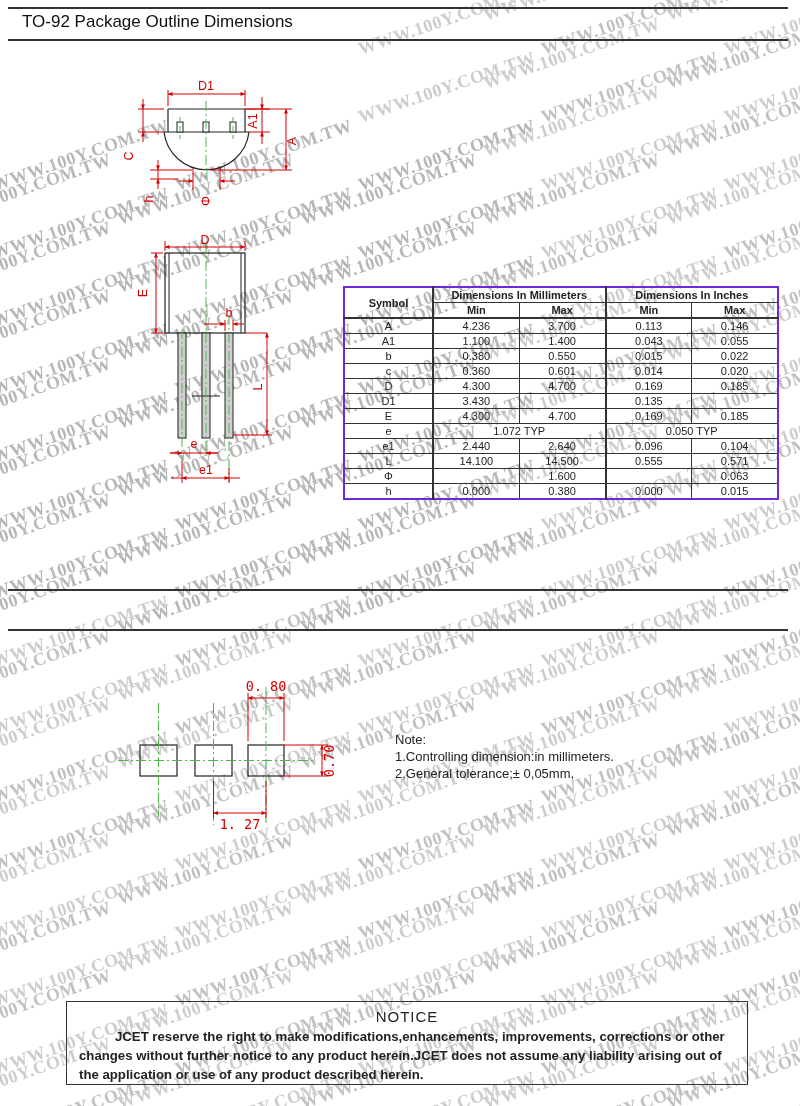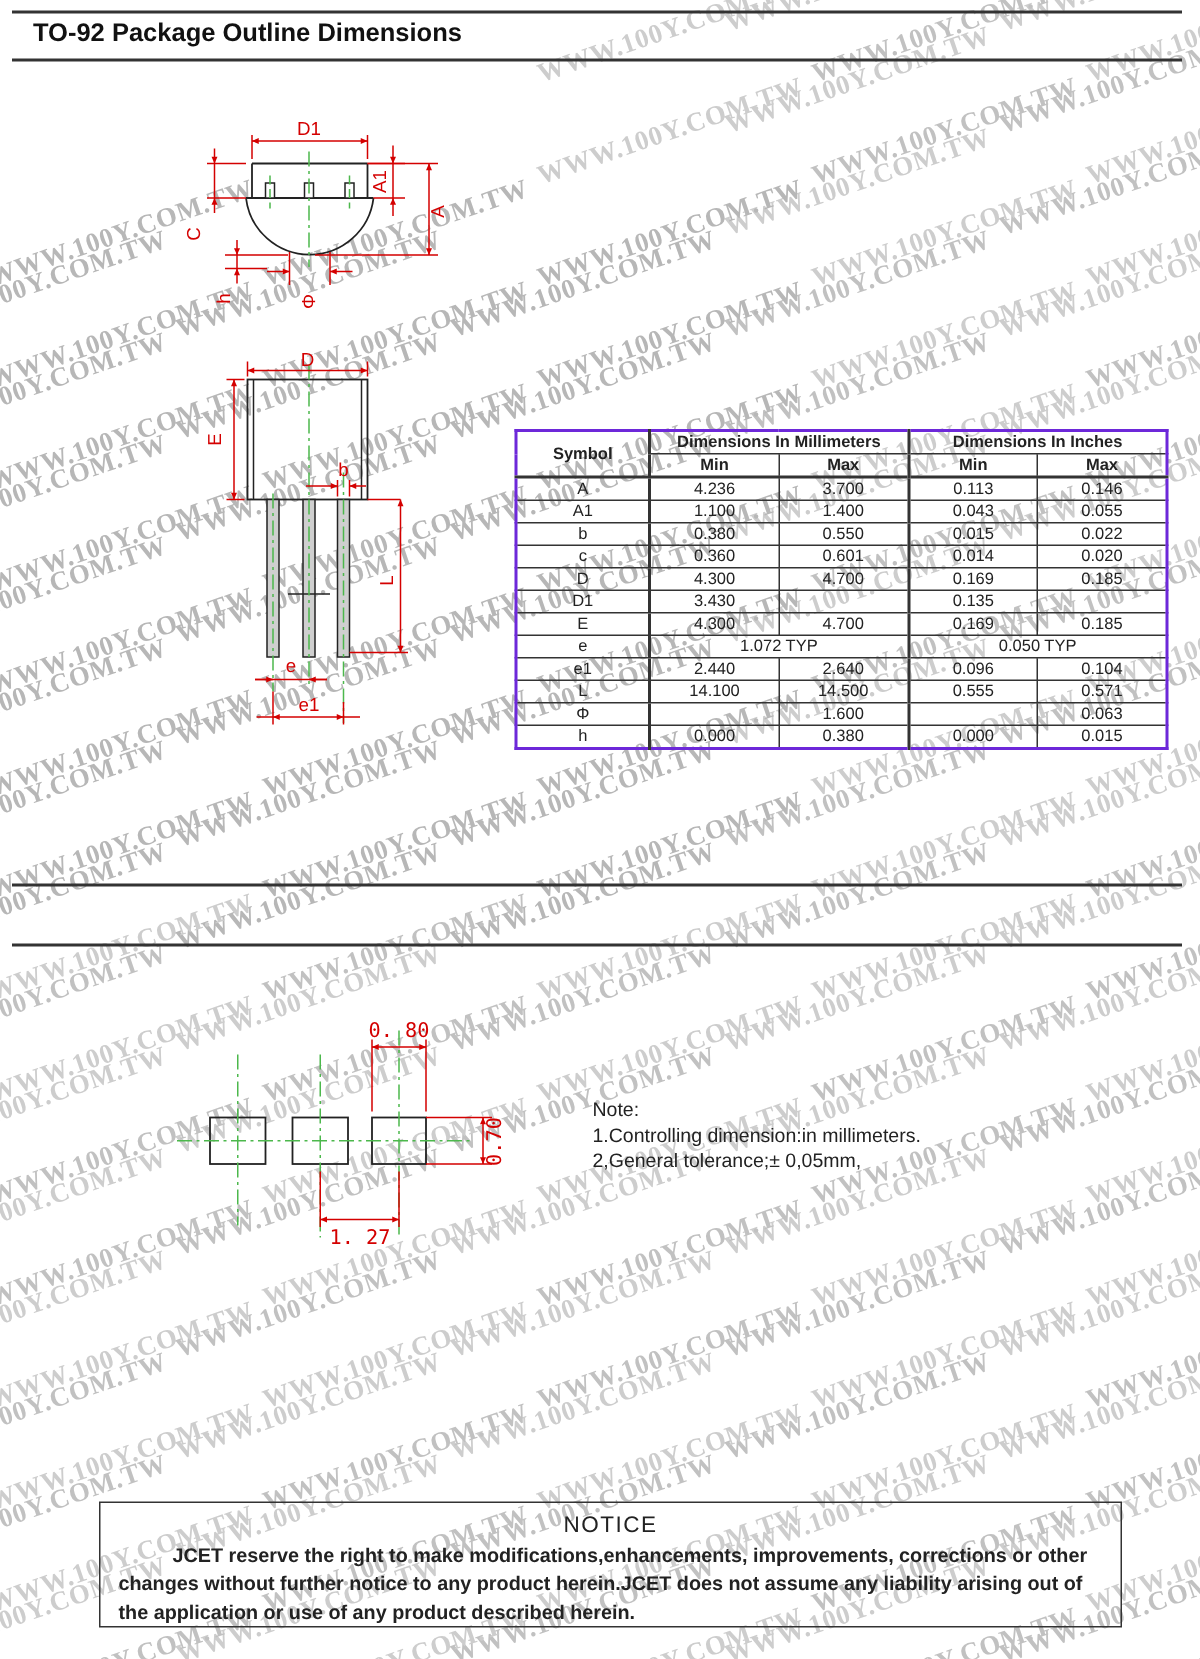--- a/index.html
+++ b/index.html
@@ -3,21 +3,21 @@
 <meta charset="utf-8">
 <style>
   html,body{margin:0;padding:0;}
   body{width:800px;height:1106px;background:#ffffff;font-family:"Liberation Sans",sans-serif;color:#222;}
   #page{position:relative;width:800px;height:1106px;overflow:hidden;background:#fff;}
   
   #watermark-layer{position:absolute;inset:0;z-index:0;}
   .wm{position:absolute;font-family:"Liberation Serif",serif;font-weight:bold;font-size:18px;
       transform:rotate(-19deg);white-space:nowrap;letter-spacing:.5px;user-select:none;}
   .rule{position:absolute;left:8px;width:780px;height:2px;background:#333;z-index:1;}
-  .sec-title{position:absolute;left:22px;z-index:1;font-size:17px;font-weight:bold;color:#111;}
+  .sec-title{position:absolute;left:22px;z-index:1;font-size:17px;font-weight:normal;color:#111;}
   
   #dim-table{position:absolute;left:343px;top:286px;z-index:1;border-collapse:collapse;width:436px;
              font-size:11px;table-layout:fixed;background:transparent;}
   #dim-table th,#dim-table td{border:1px solid #333;text-align:center;padding:0;height:14px;line-height:14px;}
   #dim-table th{font-weight:bold;font-size:11px;}
   #dim-table{border:2px solid #6d28d9;}
   #dim-table thead{border-bottom:2px solid #333;}
   #dim-table .g{border-left:2px solid #333;}
   
   #note{position:absolute;left:395px;top:731px;width:345px;z-index:1;font-size:13px;line-height:17px;color:#222;}

